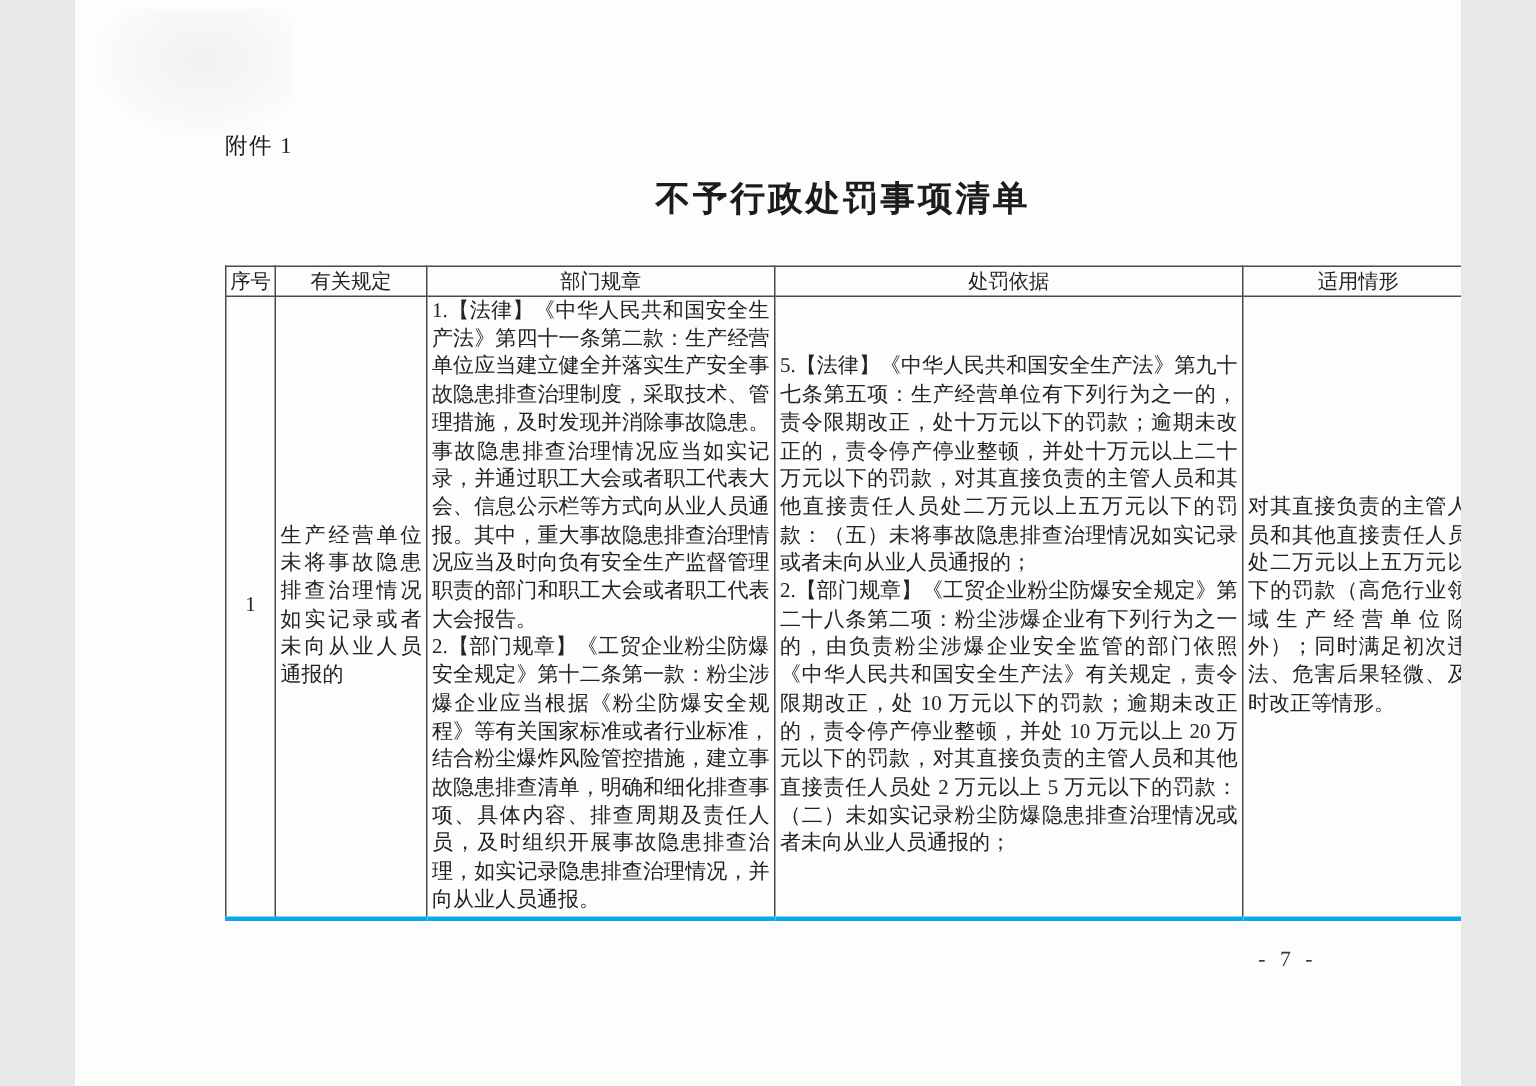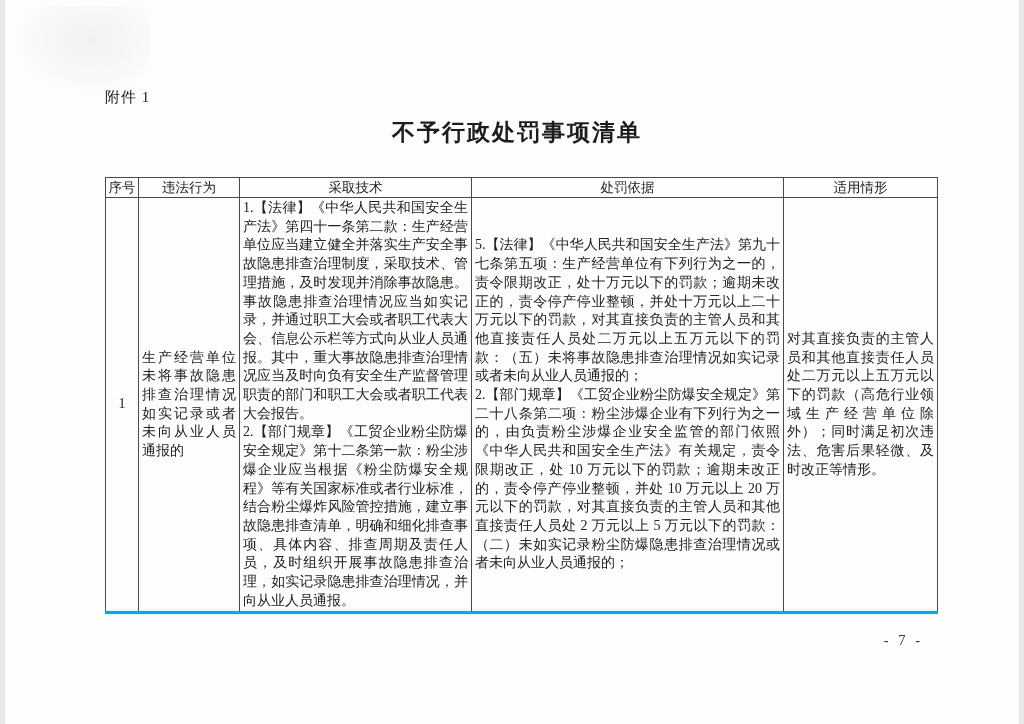--- a/index.html
+++ b/index.html
@@ -1,18 +1,18 @@
 <!DOCTYPE html>
 <html><head>
 <meta charset="utf-8">
 <style>
   html,body{margin:0;padding:0;background:#e8e8e8;}
   .page{
     position:relative;
-    width:1014px;height:724px;
+    width:924px;height:724px;
     margin:0 auto;
     background:#fdfdfc;
     overflow:hidden;
     font-family:"Liberation Serif", serif;
     color:#1c1c1c;
   }
   .smudge{
     position:absolute;left:14px;top:6px;width:130px;height:85px;
     background:radial-gradient(ellipse at 55% 40%, rgba(90,90,90,0.07), rgba(120,120,120,0.03) 55%, transparent 75%);
     pointer-events:none;
@@ -83,22 +83,22 @@
     <colgroup>
       <col class="c1">
         <col class="c2">
         <col class="c3">
         <col class="c4">
         <col class="c5">
     </colgroup>
     <thead>
       <tr>
         <th>序号</th>
-        <th>违法行为</th>
-        <th>采取技术</th>
+        <th>有关规定</th>
+        <th>部门规章</th>
         <th>处罚依据</th>
         <th>适用情形</th>
       </tr>
     </thead>
     <tbody>
       <tr>
         <td class="c-seq">1</td>
         <td class="c-behavior">生产经营单位未将事故隐患排查治理情况如实记录或者未向从业人员通报的</td>
         <td class="c-legal">
           <p>1.【法律】《中华人民共和国安全生产法》第四十一条第二款：生产经营单位应当建立健全并落实生产安全事故隐患排查治理制度，采取技术、管理措施，及时发现并消除事故隐患。事故隐患排查治理情况应当如实记录，并通过职工大会或者职工代表大会、信息公示栏等方式向从业人员通报。其中，重大事故隐患排查治理情况应当及时向负有安全生产监督管理职责的部门和职工大会或者职工代表大会报告。</p>

